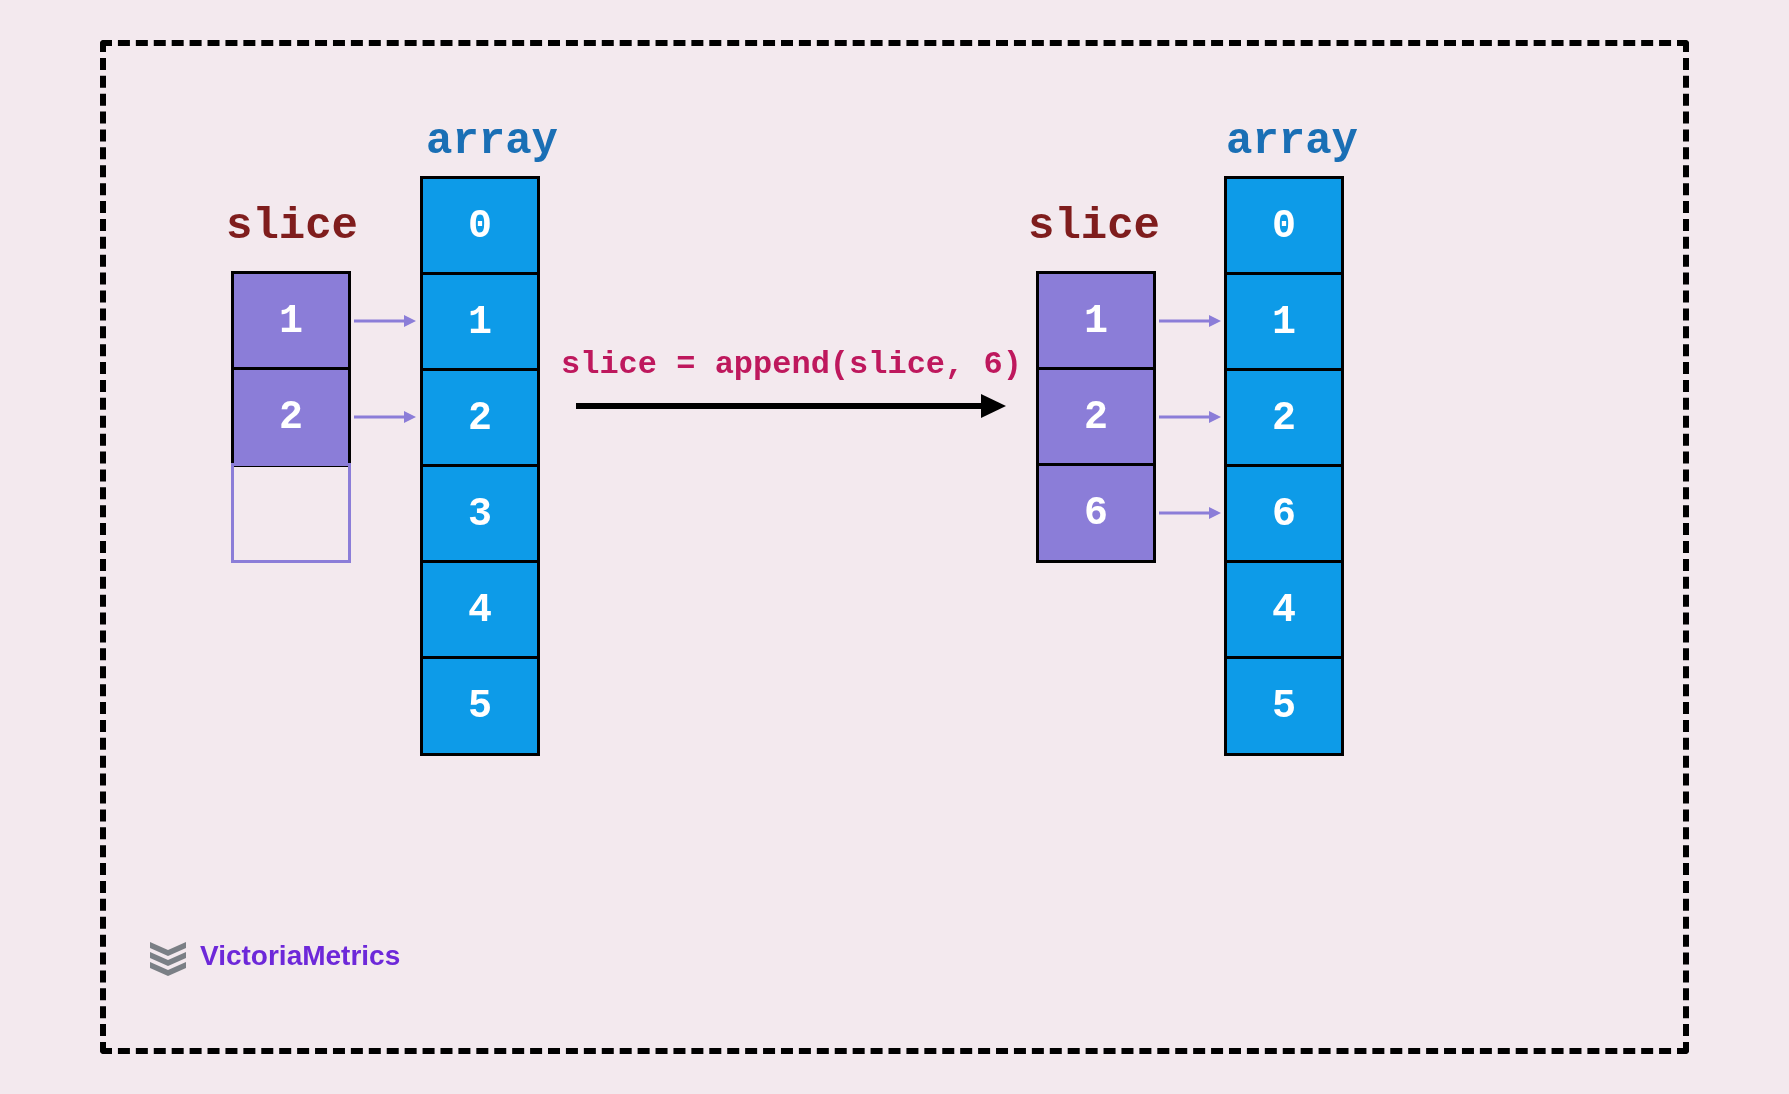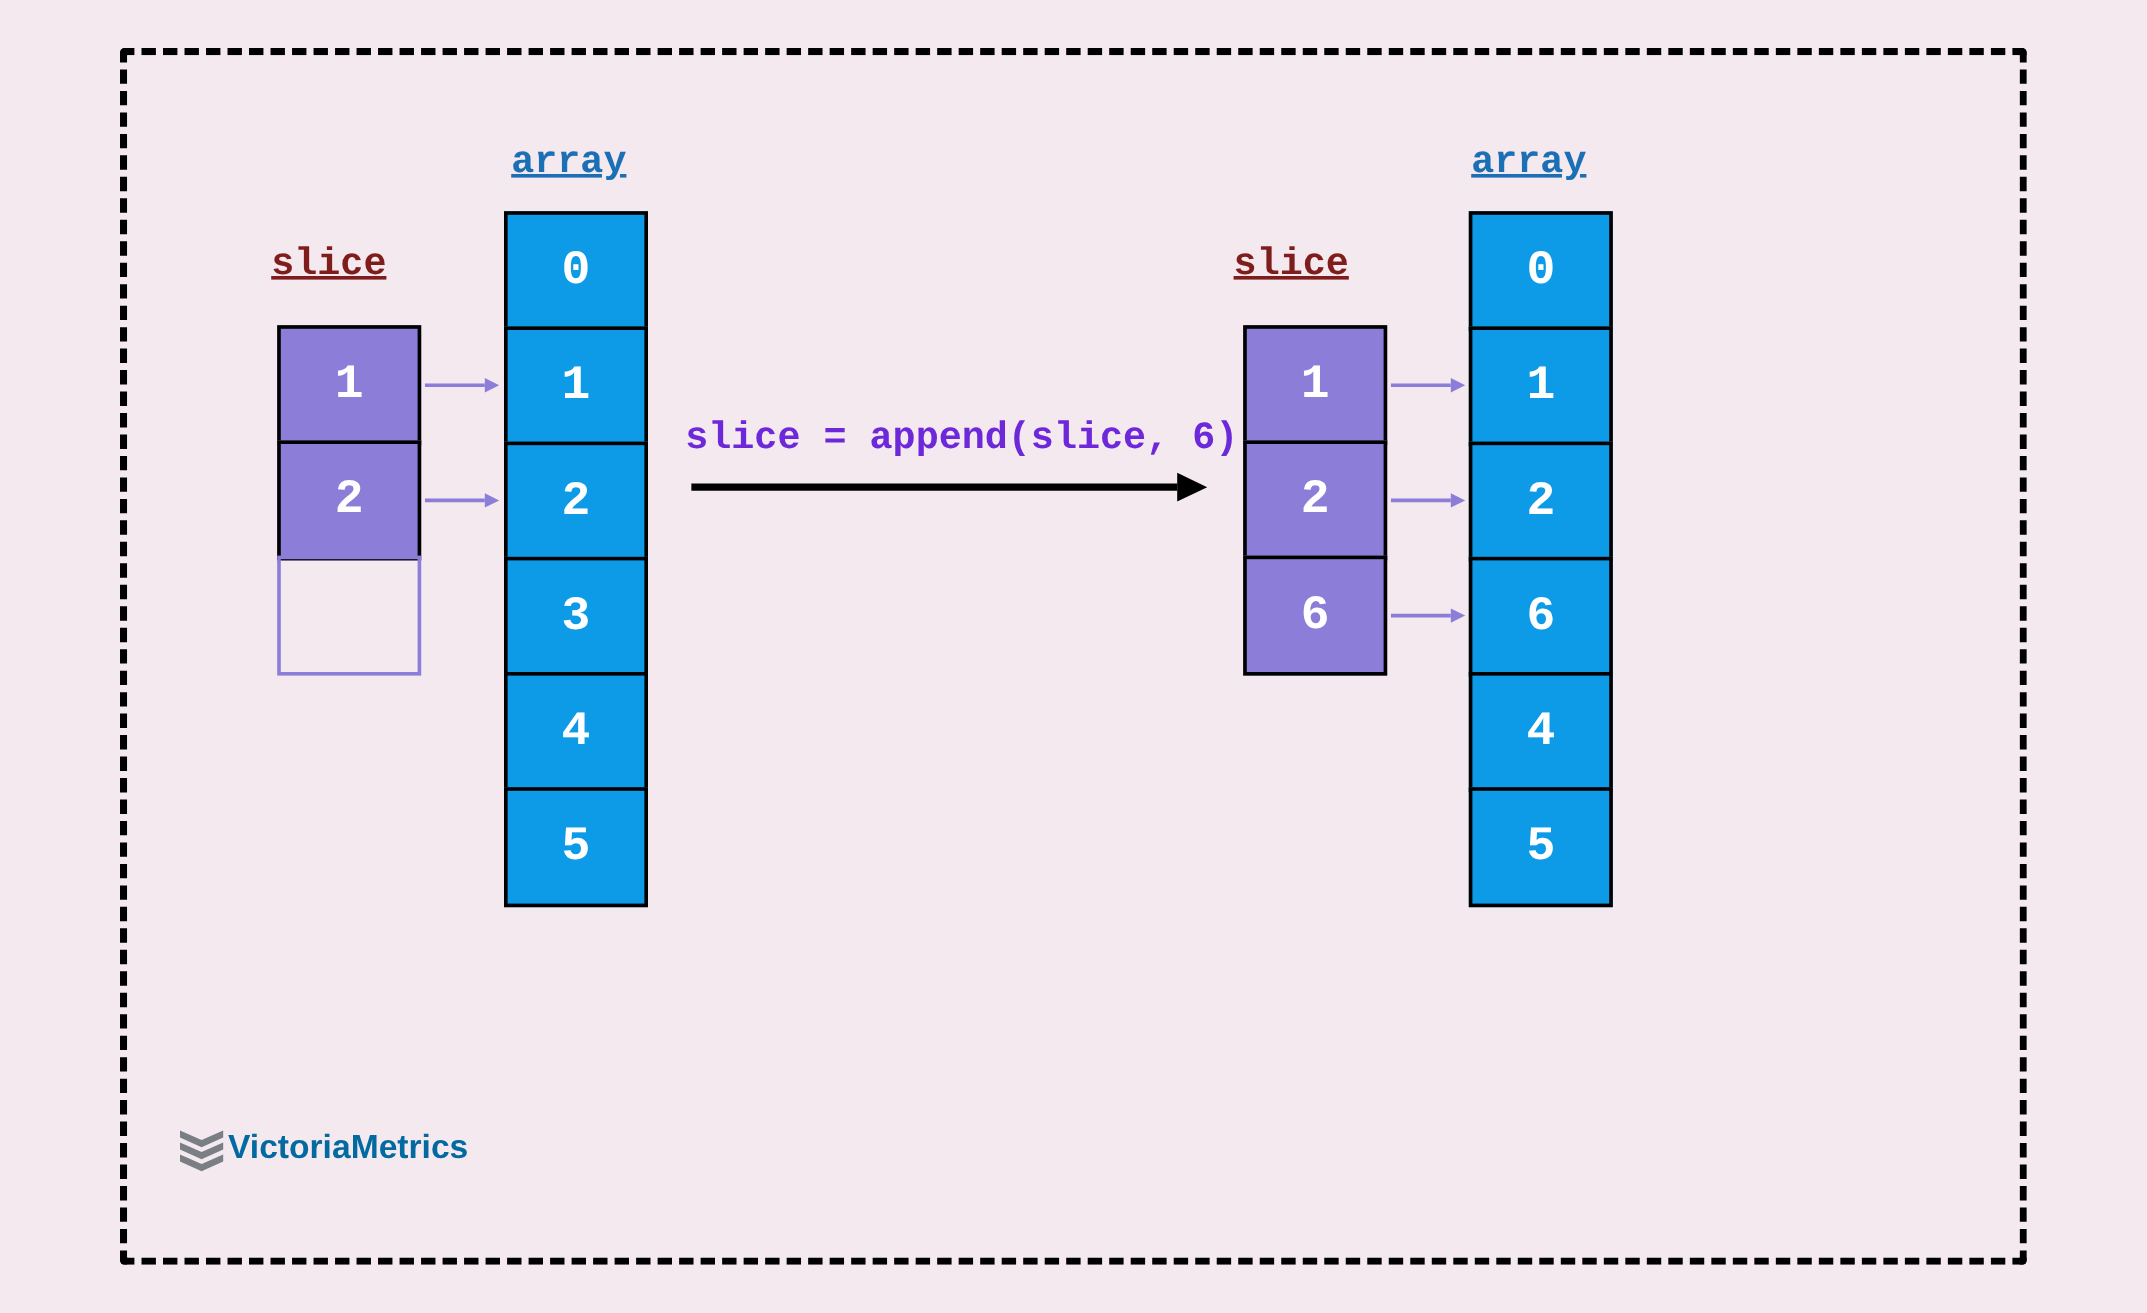--- a/index.html
+++ b/index.html
@@ -19,24 +19,23 @@
       border: 6px dashed #000;
       border-radius: 4px;
     }
     .canvas {
       position: relative;
       width: 100%;
       height: 100%;
     }
     .label {
       position: absolute;
-      font-size: 32px;
+      font-size: 44px;
       font-weight: bold;
       font-family: 'Courier New', monospace;
-      text-decoration: underline;
     }
     .label.purple { color: #7f1d1d; }
     .label.blue { color: #1a6fb5; }
     
     .cell {
       position: absolute;
       width: 120px;
       height: 100px;
       display: flex;
       align-items: center;
@@ -47,36 +46,36 @@
       border: 3px solid #000;
     }
     .cell.blue { background: #0d9be8; }
     .cell.purple { background: #8b7dd8; }
     .cell.empty { background: transparent; border: 3px solid #8b7dd8; }
     
     .code-text {
       position: absolute;
       font-size: 32px;
       font-weight: bold;
-      color: #6d28d9;
+      color: #be185d;
       font-family: 'Courier New', monospace;
-      margin-left: 10px;
     }
     
     .big-arrow {
       position: absolute;
     }
     
     .logo {
       position: absolute;
       bottom: 70px;
       left: 40px;
       display: flex;
       align-items: center;
-      color: #0369a1;
+      gap: 10px;
+      color: #6d28d9;
       font-family: Arial, sans-serif;
       font-weight: bold;
       font-size: 28px;
       text-align: center;
     }
     .logo-icon {
       width: 44px;
       height: 44px;
     }
   </style>

